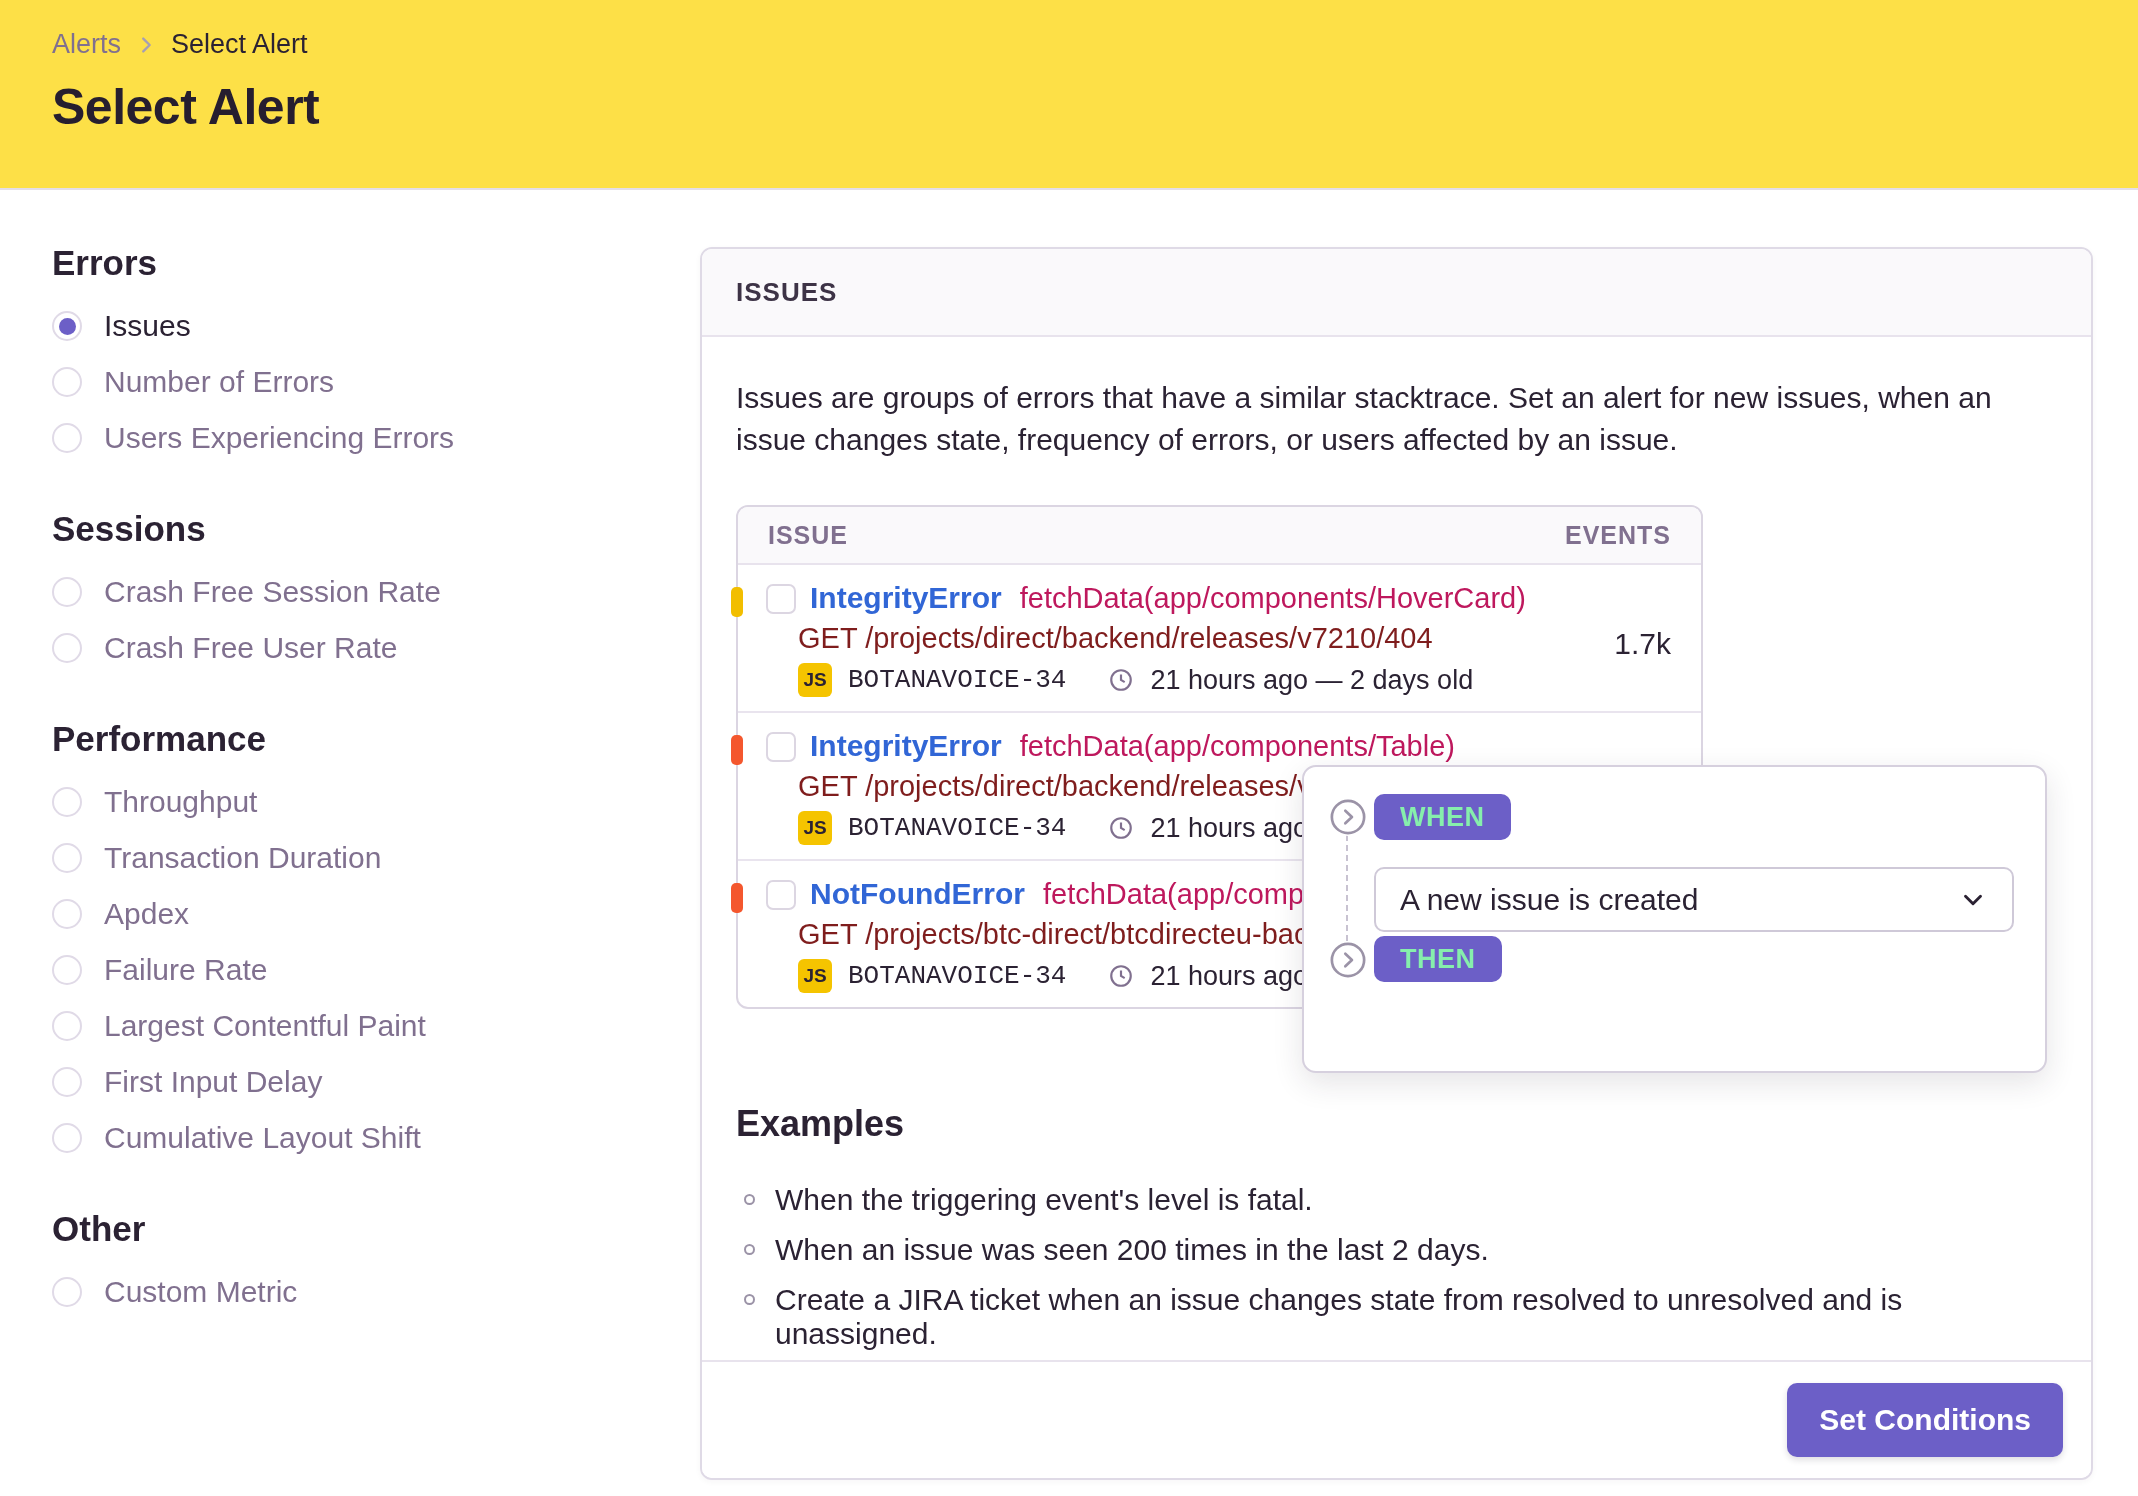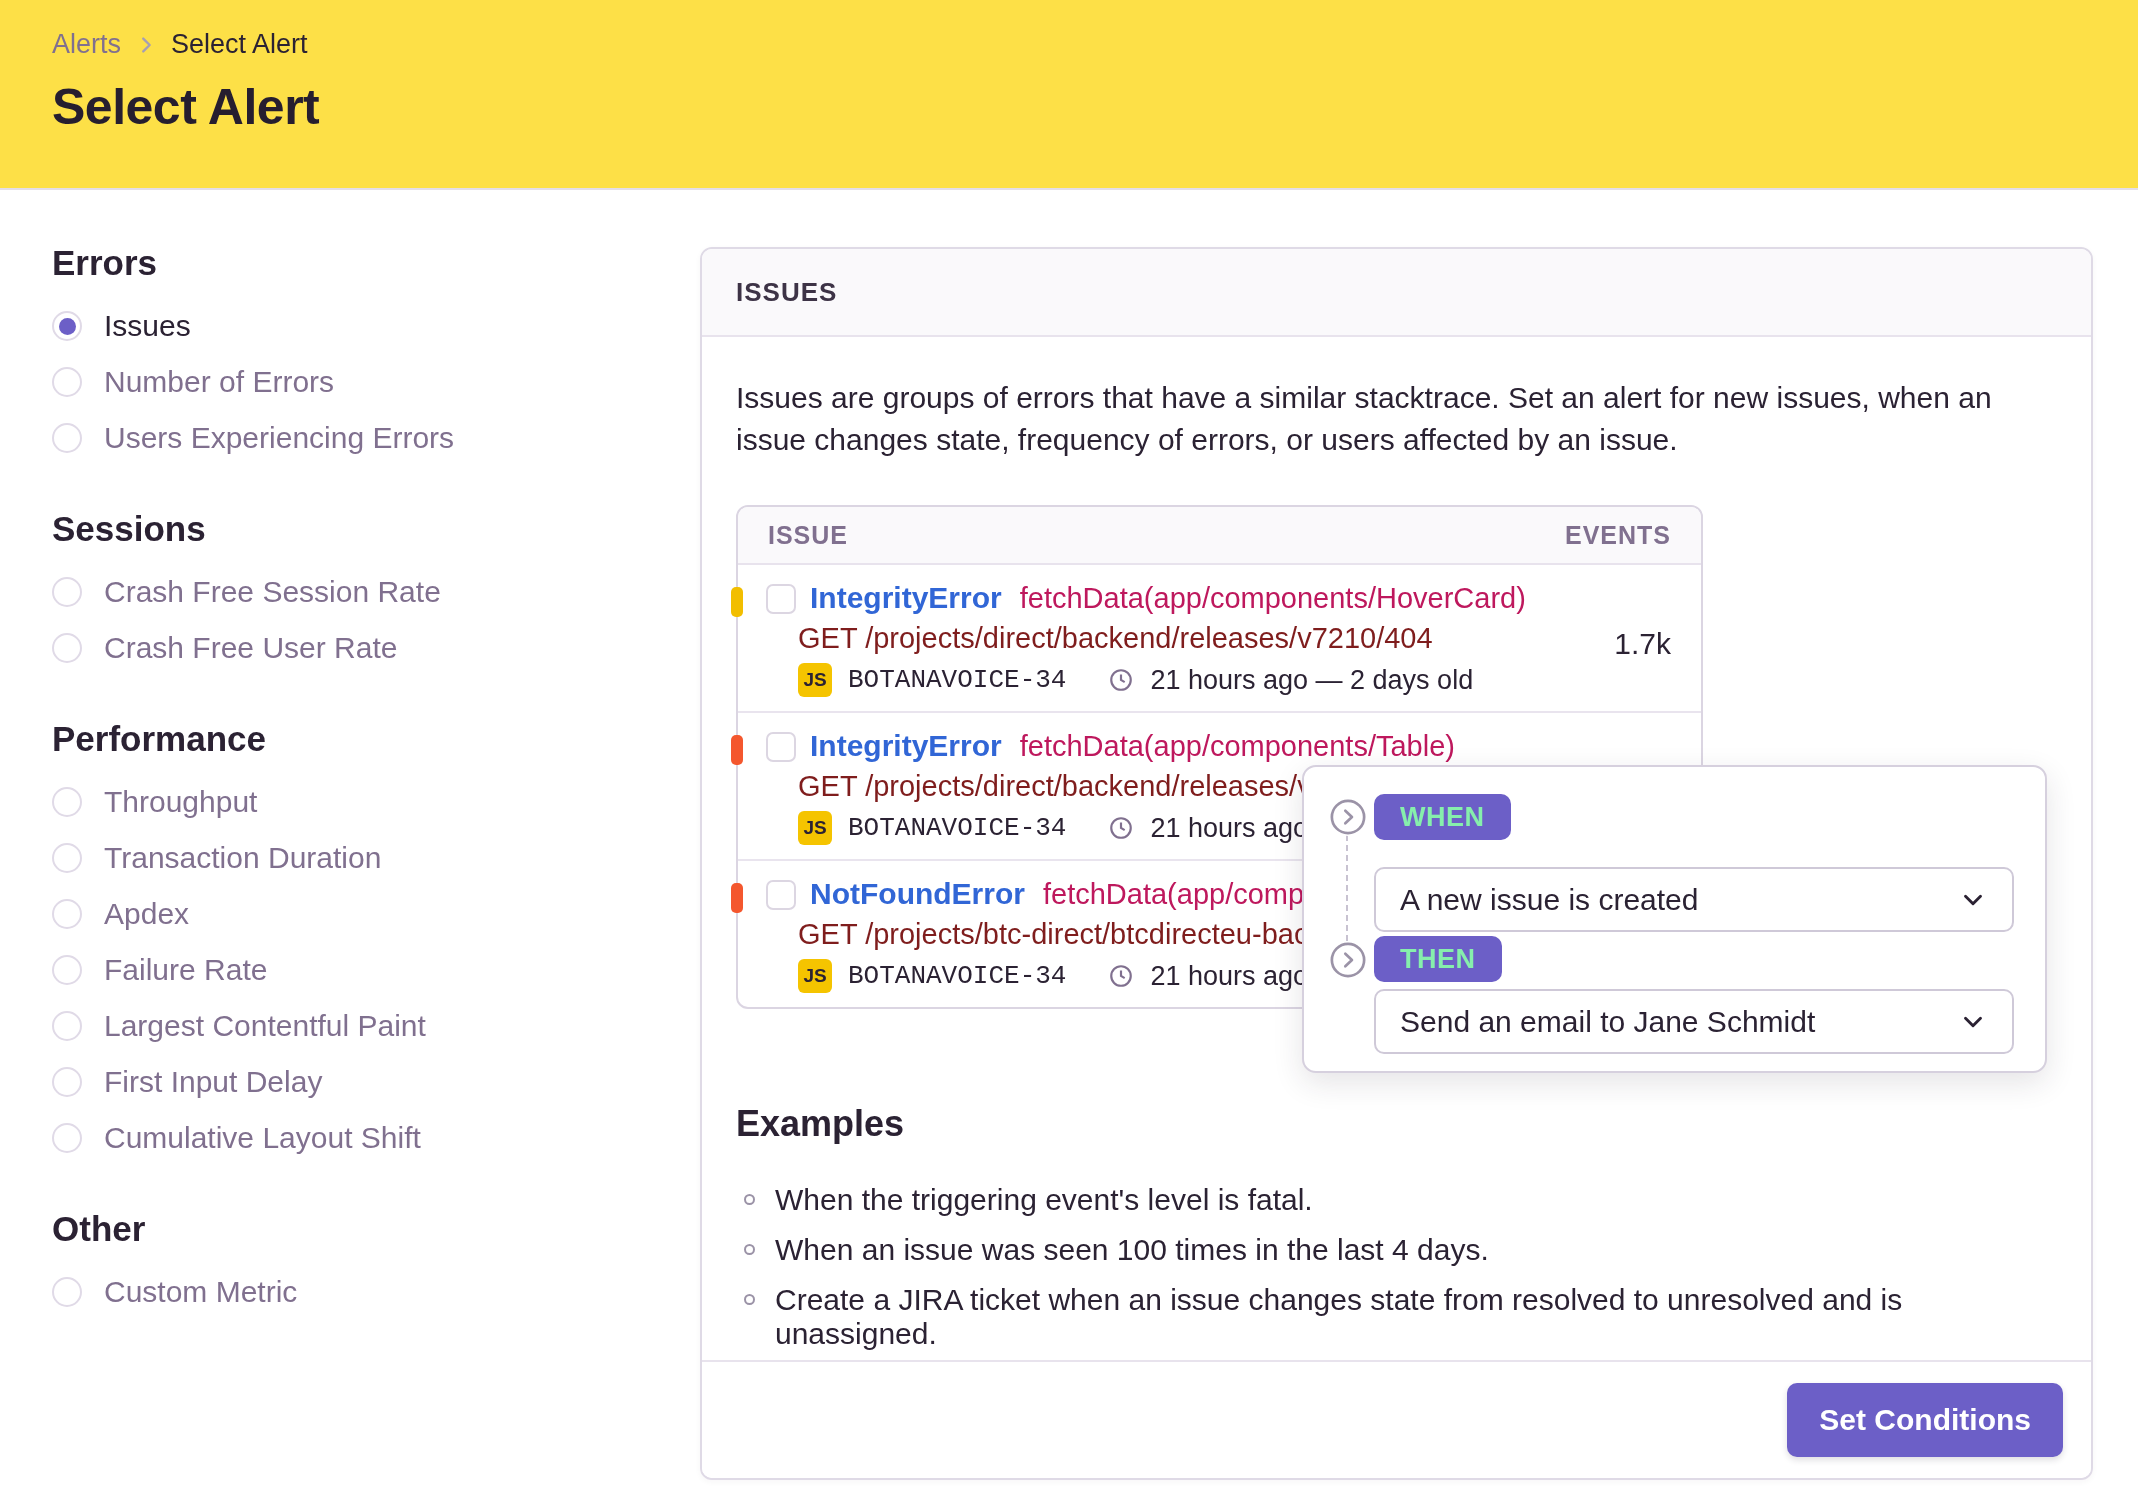--- a/index.html
+++ b/index.html
@@ -311,21 +311,21 @@
 
       <div class="examples">
         <h3>Examples</h3>
         <ul>
           <li>
             <span class="bullet"></span>
             <span>When the triggering event's level is fatal.</span>
           </li>
           <li>
             <span class="bullet"></span>
-            <span>When an issue was seen 100 times in the last 4 days.</span>
+            <span>When an issue was seen 200 times in the last 2 days.</span>
           </li>
           <li>
             <span class="bullet"></span>
             <span>Create a JIRA ticket when an issue changes state from resolved to unresolved and is unassigned.</span>
           </li>
         </ul>
       </div>
     </div>
 
     <div class="builder-card">
@@ -345,28 +345,20 @@
             </svg>
         </span>
       </div>
       <span class="circ c2">
         <svg width="38" height="38" viewBox="0 0 24 24" fill="none" stroke="#9B93A7" stroke-width="1.7" stroke-linecap="round" stroke-linejoin="round">
             <circle cx="12" cy="12" r="10.2"></circle>
             <polyline points="10.3,8 14.5,12 10.3,16"></polyline>
           </svg>
       </span>
       <span class="b-badge then">THEN</span>
-      <div class="b-select s2">
-        <span>Send an email to Jane Schmidt</span>
-        <span class="sel-chevron">
-          <svg width="30" height="30" viewBox="0 0 24 24" fill="none" stroke="#2B2233" stroke-width="2.3" stroke-linecap="round" stroke-linejoin="round">
-              <polyline points="6,9 12,15 18,9"></polyline>
-            </svg>
-        </span>
-      </div>
     </div>
 
     <div class="panel-footer">
       <button class="btn-primary">Set Conditions</button>
     </div>
   </section>
 
 </div>
 
 </body></html>

